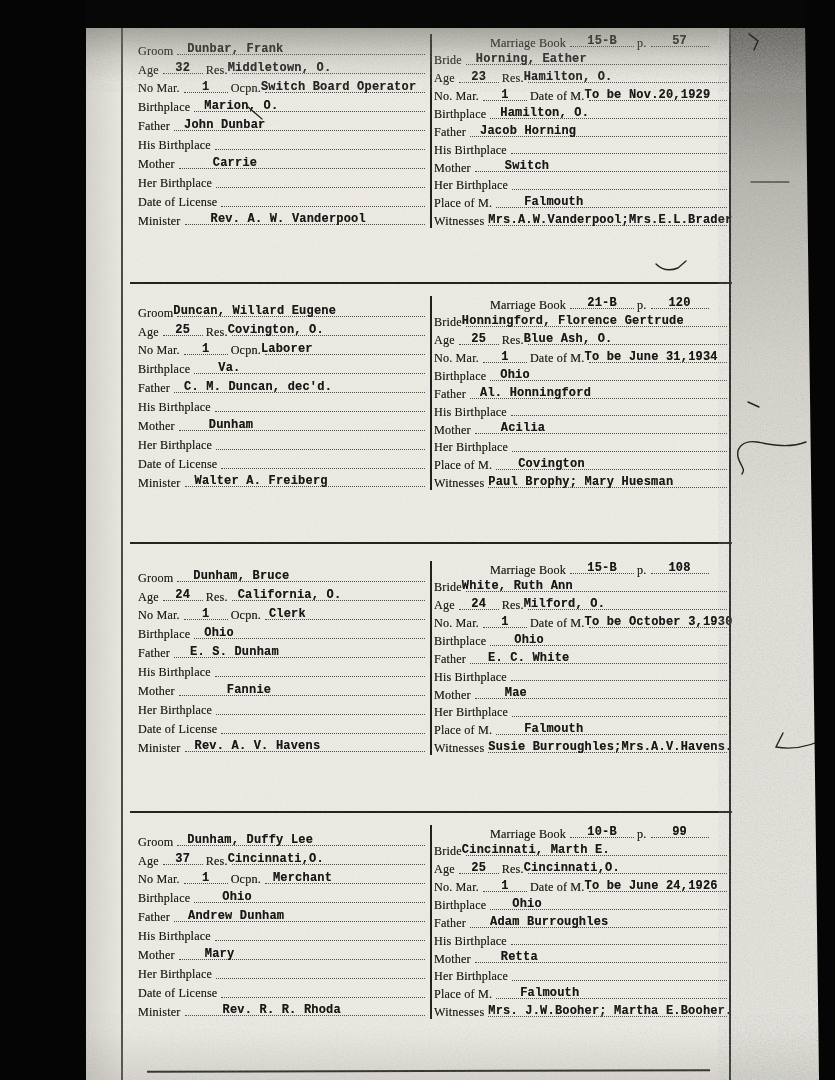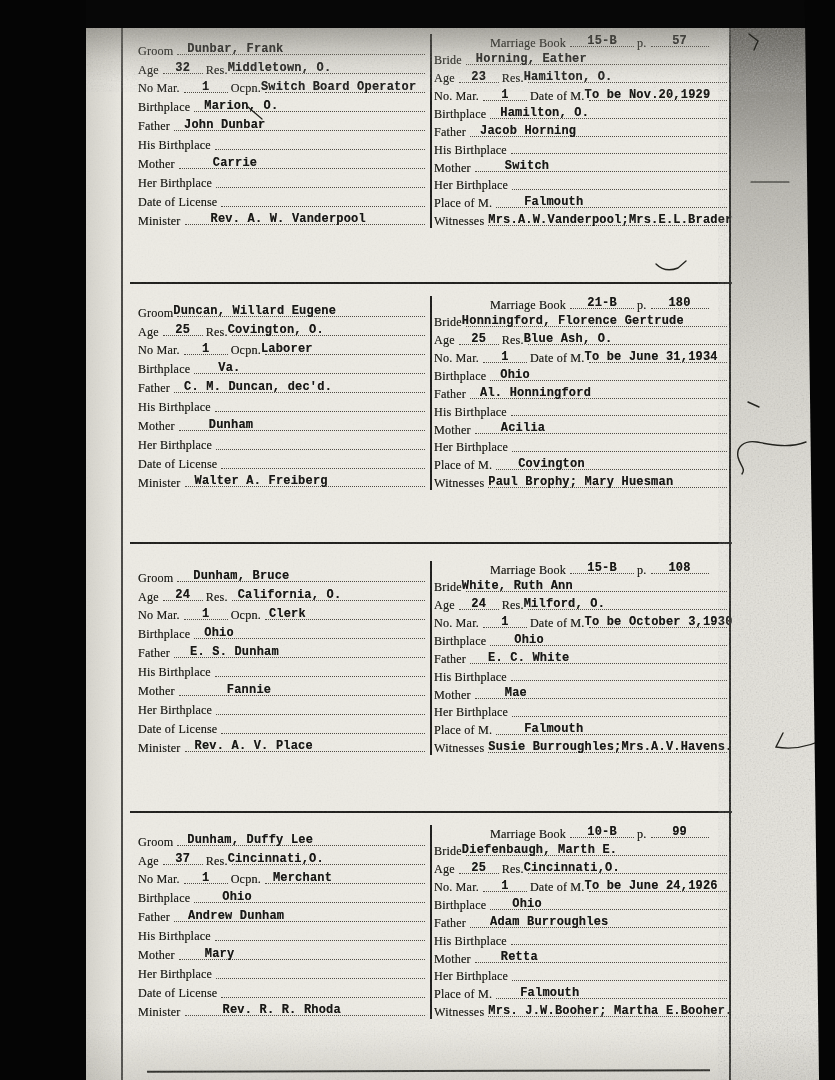--- a/index.html
+++ b/index.html
@@ -277,21 +277,21 @@
     </div>
     <div class="cdiv"></div>
     <div class="col-r">
       <div class="row bookrow">
         <span class="lbl">Marriage Book</span>
         <span class="fill wb">
             <i class="typed c">21-B</i>
           </span>
         <span class="lbl">p.</span>
         <span class="fill wp">
-            <i class="typed c">180</i>
+            <i class="typed c">120</i>
           </span>
       </div>
       <div class="row">
         <span class="lbl">Bride</span>
         <span class="fill">
             <i class="typed tight">Honningford, Florence Gertrude</i>
           </span>
       </div>
       <div class="row">
         <span class="lbl">Age</span>
@@ -408,21 +408,21 @@
         <span class="lbl">Her Birthplace</span>
         <span class="fill"></span>
       </div>
       <div class="row">
         <span class="lbl">Date of License</span>
         <span class="fill"></span>
       </div>
       <div class="row">
         <span class="lbl">Minister</span>
         <span class="fill">
-            <i class="typed">Rev. A. V. Place</i>
+            <i class="typed">Rev. A. V. Havens</i>
           </span>
       </div>
     </div>
     <div class="cdiv"></div>
     <div class="col-r">
       <div class="row bookrow">
         <span class="lbl">Marriage Book</span>
         <span class="fill wb">
             <i class="typed c">15-B</i>
           </span>
@@ -571,21 +571,21 @@
             <i class="typed c">10-B</i>
           </span>
         <span class="lbl">p.</span>
         <span class="fill wp">
             <i class="typed c">99</i>
           </span>
       </div>
       <div class="row">
         <span class="lbl">Bride</span>
         <span class="fill">
-            <i class="typed tight">Diefenbaugh, Marth E.</i>
+            <i class="typed tight">Cincinnati, Marth E.</i>
           </span>
       </div>
       <div class="row">
         <span class="lbl">Age</span>
         <span class="fill w40">
             <i class="typed c">25</i>
           </span>
         <span class="lbl">Res.</span>
         <span class="fill">
             <i class="typed tight">Cincinnati,O.</i>

